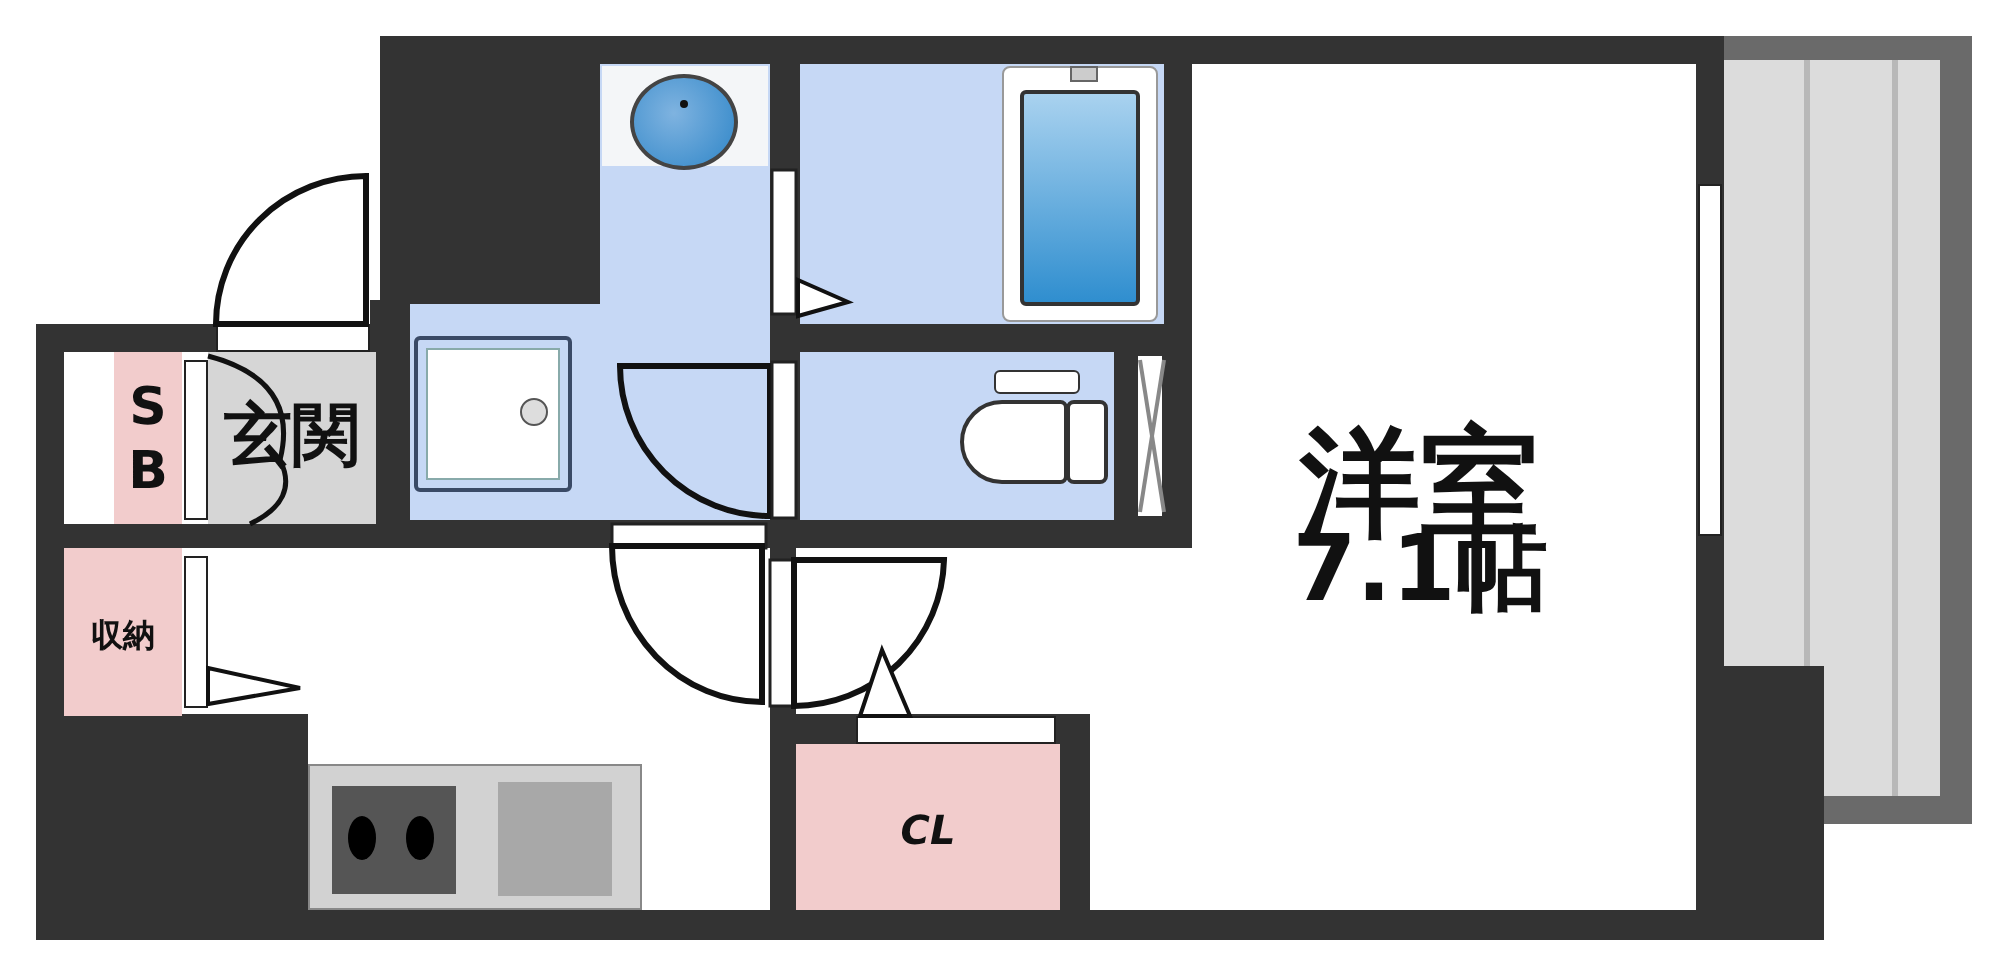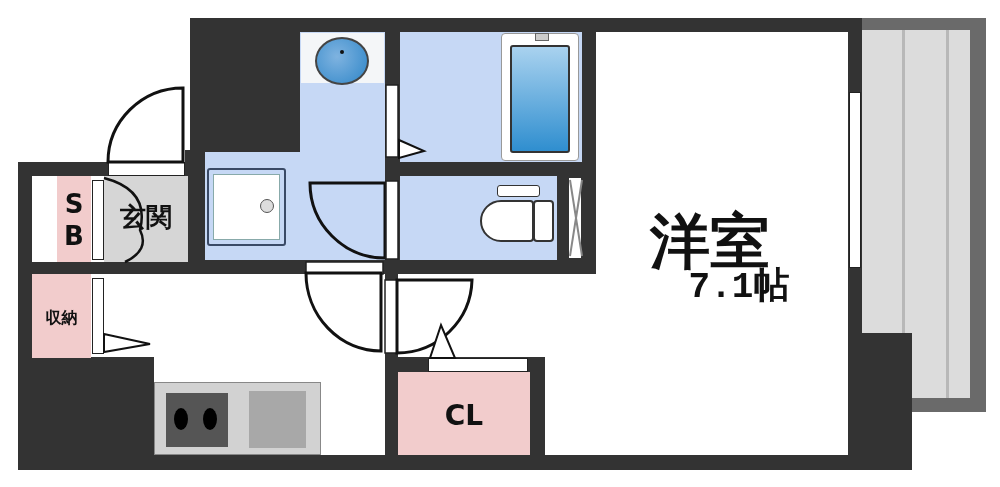--- a/index.html
+++ b/index.html
@@ -95,18 +95,18 @@
 
   <path d="M104 178 Q150 190 140 230 Q150 250 125 262" fill="none" stroke="#111" stroke-width="2.5"></path>
 
   <polygon points="104,334 150,344 104,352" fill="#fff" stroke="#111" stroke-width="2"></polygon>
 
   <line x1="570" y1="180" x2="582" y2="256" stroke="#888" stroke-width="2"></line>
   <line x1="582" y1="180" x2="570" y2="256" stroke="#888" stroke-width="2"></line>
 </svg>
 
 <div class="label" style="left:610px;top:175px;width:200px;height:70px;font-size:60px;margin-top:32px;">洋室</div>
-<div class="label" style="left:629px;top:250px;width:220px;height:70px;font-size:36px;font-family:Liberation Mono, monospace;">7.1帖</div>
-<div class="label" style="left:108px;top:195px;width:76px;height:45px;font-size:26px;">玄関</div>
+<div class="label" style="left:600px;top:250px;width:220px;height:70px;font-size:46px;">7.1帖</div>
+<div class="label" style="left:108px;top:195px;width:76px;height:45px;font-size:34px;">玄関</div>
 <div class="label" style="left:57px;top:188px;width:34px;height:32px;font-size:26px;">S</div>
 <div class="label" style="left:57px;top:220px;width:34px;height:32px;font-size:26px;">B</div>
 <div class="label" style="left:32px;top:298px;width:59px;height:40px;font-size:16px;">収納</div>
-<div class="label" style="left:398px;top:390px;width:132px;height:50px;font-size:28px;">CL</div>
+<div class="label" style="left:398px;top:390px;width:132px;height:50px;font-size:20px;font-style:italic;">CL</div>
 
 </body></html>

